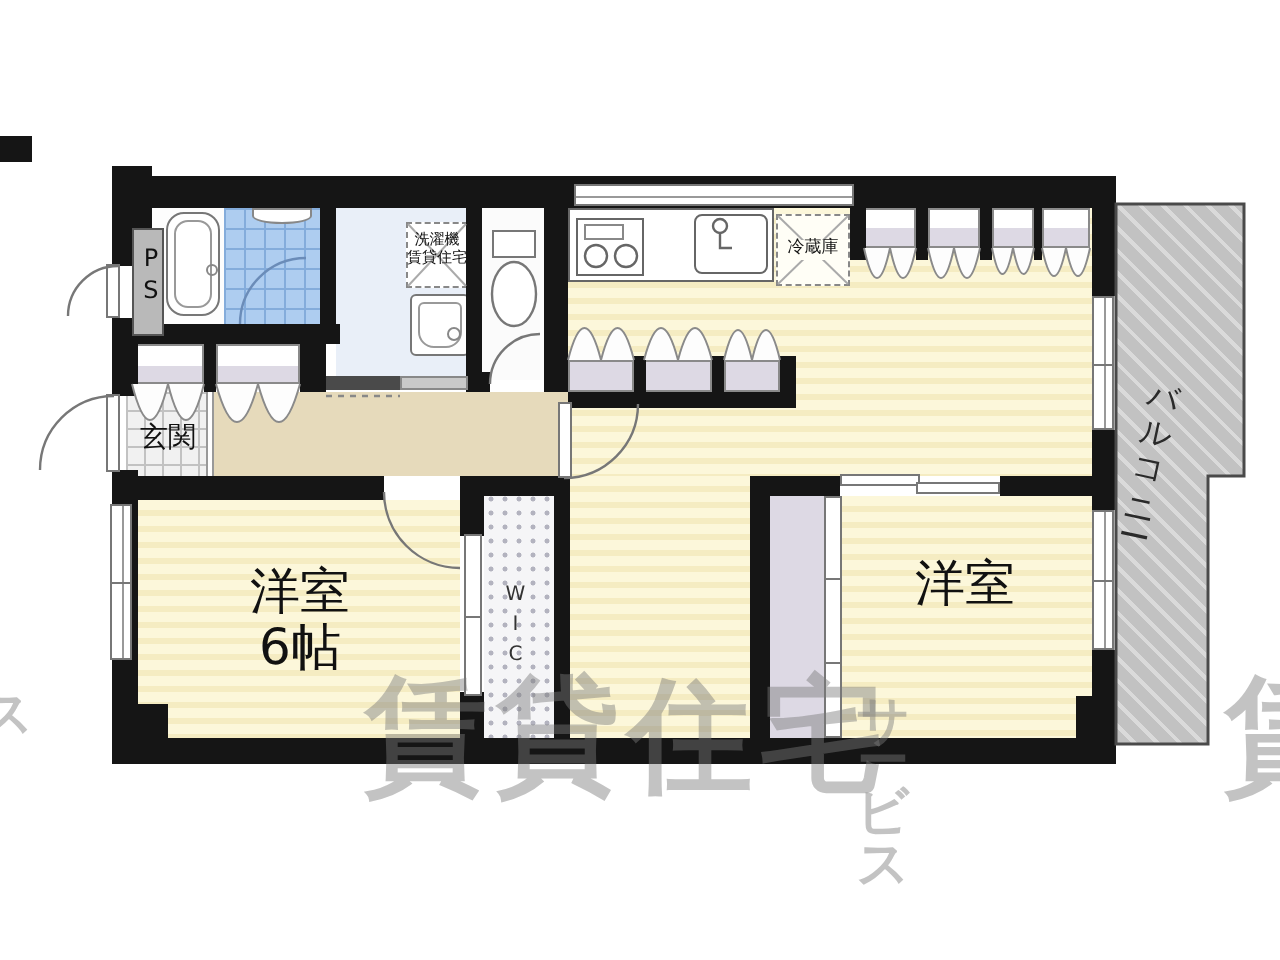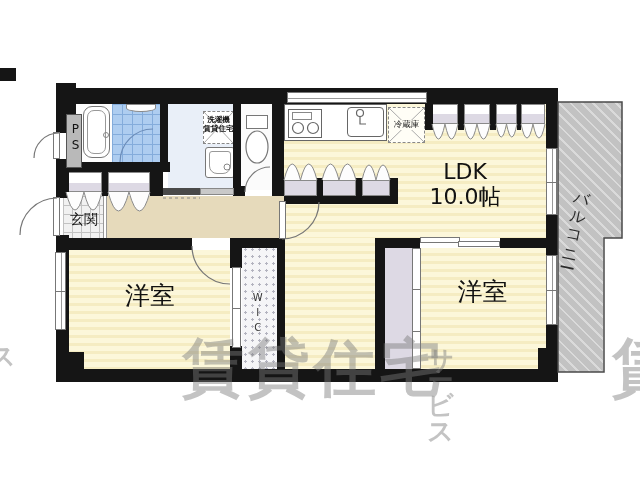--- a/index.html
+++ b/index.html
@@ -30,21 +30,21 @@
     background-image:repeating-linear-gradient(45deg,transparent 0 6px,#dadada 6px 8px);
     clip-path:polygon(0 0,100% 0,100% 50.4%,71% 50.4%,71% 100%,0 100%);}
   .win{position:absolute;z-index:25;background:#fff;border:1px solid #777;box-sizing:border-box;}
   .win .vmid{position:absolute;left:50%;top:0;bottom:0;width:1px;background:#999;}
   .win .hmid{position:absolute;top:50%;left:0;right:0;height:1px;background:#999;}
   .leaf{position:absolute;z-index:26;background:#fff;border:1px solid #777;box-sizing:border-box;}
   .slide{position:absolute;z-index:26;background:#fff;border:1px solid #777;box-sizing:border-box;}
   .slide .tick{position:absolute;left:0;right:0;height:1px;background:#777;}
   .lbl{position:absolute;z-index:35;color:#111;text-align:center;line-height:1.12;}
   .vert{writing-mode:vertical-rl;text-orientation:upright;}
-  .small{font-size:8px;line-height:1.2;font-weight:bold;}
+  .small{font-size:8px;line-height:1.2;}
   svg.overlay{position:absolute;left:0;top:0;z-index:30;pointer-events:none;}
   .wm{position:absolute;z-index:40;color:rgba(122,122,122,0.45);font-weight:bold;}
 </style>
 </head>
 <body>
 
 <div id="stage">
 
   <div class="floor-y" style="left:284px;top:104px;width:262px;height:134px;"></div>
   <div class="floor-y" style="left:285px;top:238px;width:90px;height:131px;"></div>
@@ -236,26 +236,23 @@
     <circle cx="313" cy="128" r="5.5" fill="none" stroke="#666" stroke-width="1.2"></circle>
 
     <circle cx="360" cy="113" r="3.5" fill="none" stroke="#666" stroke-width="1.2"></circle>
     <path d="M 360,116 L 360,124 L 366,124" fill="none" stroke="#666" stroke-width="1.2"></path>
 
     <circle cx="227" cy="167" r="3" fill="none" stroke="#888" stroke-width="1"></circle>
 
     <circle cx="106" cy="135" r="2.5" fill="none" stroke="#888" stroke-width="1"></circle>
   </svg>
 
-  <div class="lbl" style="left:400px;top:160px;width:130px;font-size:22px;">
-    <div>LDK</div>
-    <div>10.0帖</div>
-  </div>
   <div class="lbl" style="left:95px;top:282px;width:110px;font-size:25px;">
     <div>洋室</div>
+    <div>6帖</div>
   </div>
   <div class="lbl" style="left:425px;top:278px;width:115px;font-size:25px;">
     <div>洋室</div>
   </div>
   <div class="lbl" style="left:64px;top:212px;width:40px;font-size:14px;">玄関</div>
   <div class="lbl vert" style="left:252px;top:292px;font-size:10px;letter-spacing:4px;color:#333;">WIC</div>
   <div class="lbl vert" style="left:68px;top:122px;font-size:12px;letter-spacing:2px;z-index:36;color:#111;">PS</div>
   <div class="lbl vert" style="left:568px;top:180px;font-size:16px;letter-spacing:2px;color:#2a2a2a;transform:rotate(12deg);">バルコニー</div>
   <div class="lbl" style="left:389px;top:120px;width:35px;font-size:8.5px;background:#fffef6;z-index:32;">冷蔵庫</div>
   <div class="lbl small" style="left:201px;top:115px;width:35px;z-index:32;">

